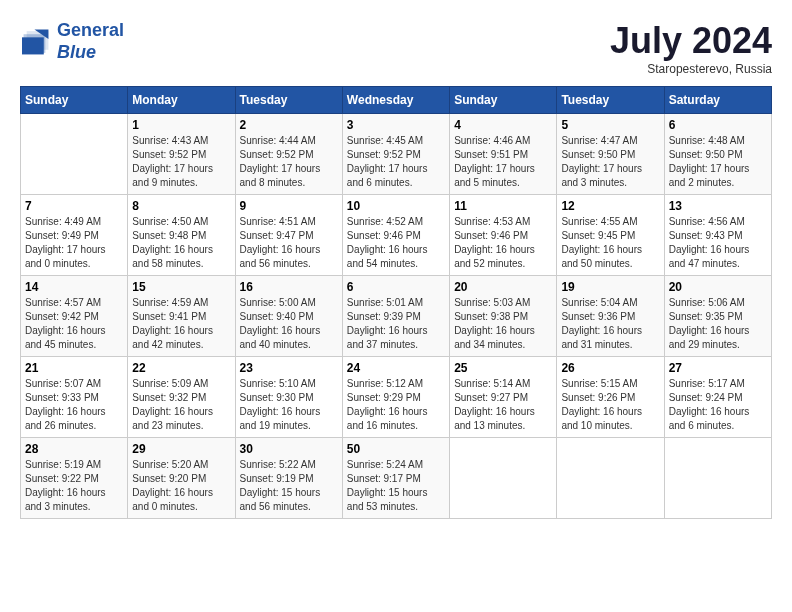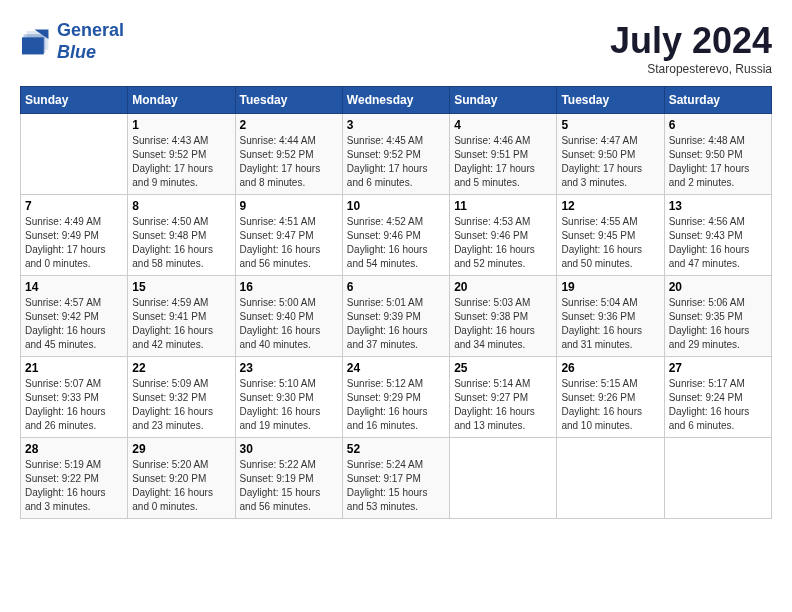--- a/index.html
+++ b/index.html
@@ -245,21 +245,21 @@
         </td>
         <td>
           <span class="day-number">29</span>
           <div class="day-info">Sunrise: 5:20 AM<br>Sunset: 9:20 PM<br>Daylight: 16 hours<br>and 0 minutes.</div>
         </td>
         <td>
           <span class="day-number">30</span>
           <div class="day-info">Sunrise: 5:22 AM<br>Sunset: 9:19 PM<br>Daylight: 15 hours<br>and 56 minutes.</div>
         </td>
         <td>
-          <span class="day-number">52</span>
+          <span class="day-number">50</span>
           <div class="day-info">Sunrise: 5:24 AM<br>Sunset: 9:17 PM<br>Daylight: 15 hours<br>and 53 minutes.</div>
         </td>
         <td class="empty-cell"></td>
         <td class="empty-cell"></td>
         <td class="empty-cell"></td>
       </tr>
     </tbody>
 </table>
 
 </body></html>

